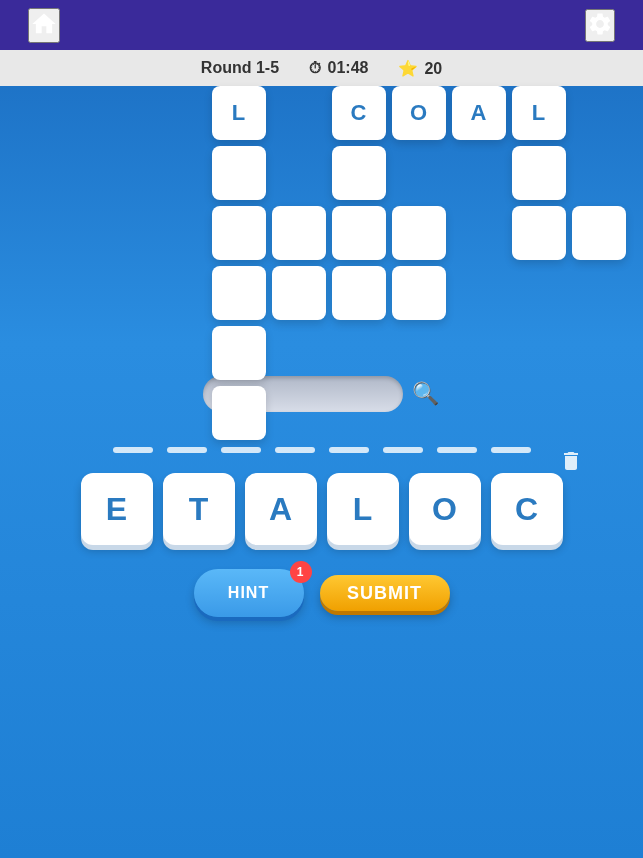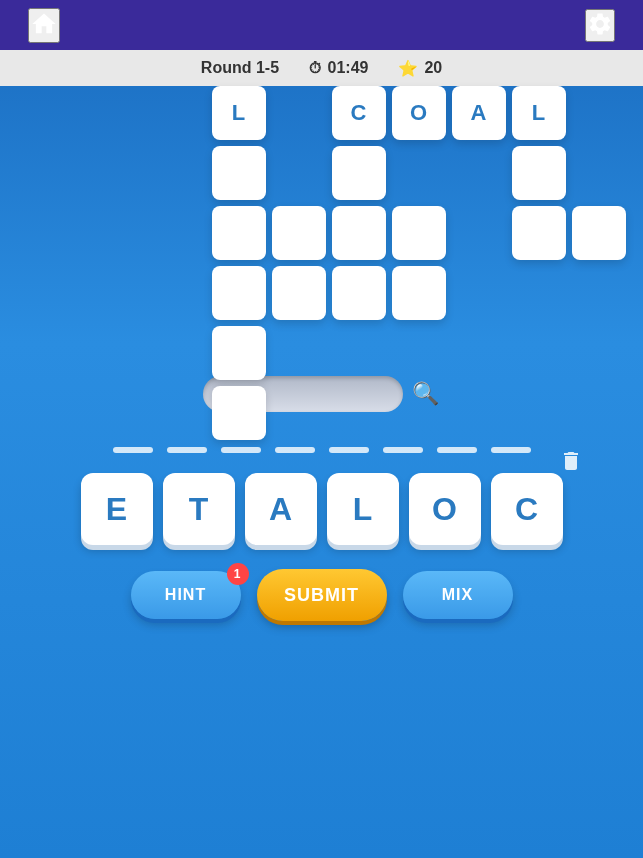--- a/index.html
+++ b/index.html
@@ -30,21 +30,21 @@
       background: #e8e8e8;
       height: 36px;
       display: flex;
       align-items: center;
       justify-content: center;
       gap: 30px;
     }
 
     .info-item {
       display: flex;
-      align-items: flex-start;
+      align-items: flex-end;
       gap: 6px;
       font-size: 16px;
       font-weight: bold;
       color: #333;
     }
 
     .info-item .icon-small {
       font-size: 16px;
     }
 
@@ -208,21 +208,21 @@
       color: white;
       font-size: 12px;
       font-weight: bold;
       display: flex;
       align-items: center;
       justify-content: center;
     }
 
     .btn-submit {
       width: 130px;
-      height: 52px;
+      height: 36px;
       background: linear-gradient(180deg, #ffc832 0%, #f0a000 100%);
       border: none;
       border-radius: 26px;
       color: white;
       font-size: 18px;
       font-weight: 900;
       cursor: pointer;
       box-shadow: 0 4px 0 #c07800, 0 6px 10px rgba(0,0,0,0.25);
       letter-spacing: 1px;
     }
@@ -247,21 +247,21 @@
     </svg>
   </button>
 </div>
 
 <div id="info-bar">
   <div class="info-item">
     <span>Round 1-5</span>
   </div>
   <div class="info-item">
     <span class="icon-small">⏱</span>
-    <span>01:49</span>
+    <span>01:48</span>
   </div>
   <div class="info-item">
     <span class="icon-small">⭐</span>
     <span>20</span>
   </div>
 </div>
 
 <div id="grid-area">
   <div class="grid-container" id="grid-cells" style="position: relative; width: 340px; height: 280px;">
   <div class="cell" style="left: 60px; top: 0px;">L</div>
@@ -320,16 +320,13 @@
   </div>
 
 <div id="bottom-buttons">
   <button class="btn-hint">
     <span>HINT</span>
     <span class="badge">1</span>
   </button>
   <button class="btn-submit">
     <span>SUBMIT</span>
   </button>
-  <button class="btn-hint btn-mix">
-    <span>MIX</span>
-  </button>
 </div>
 
 </body></html>

